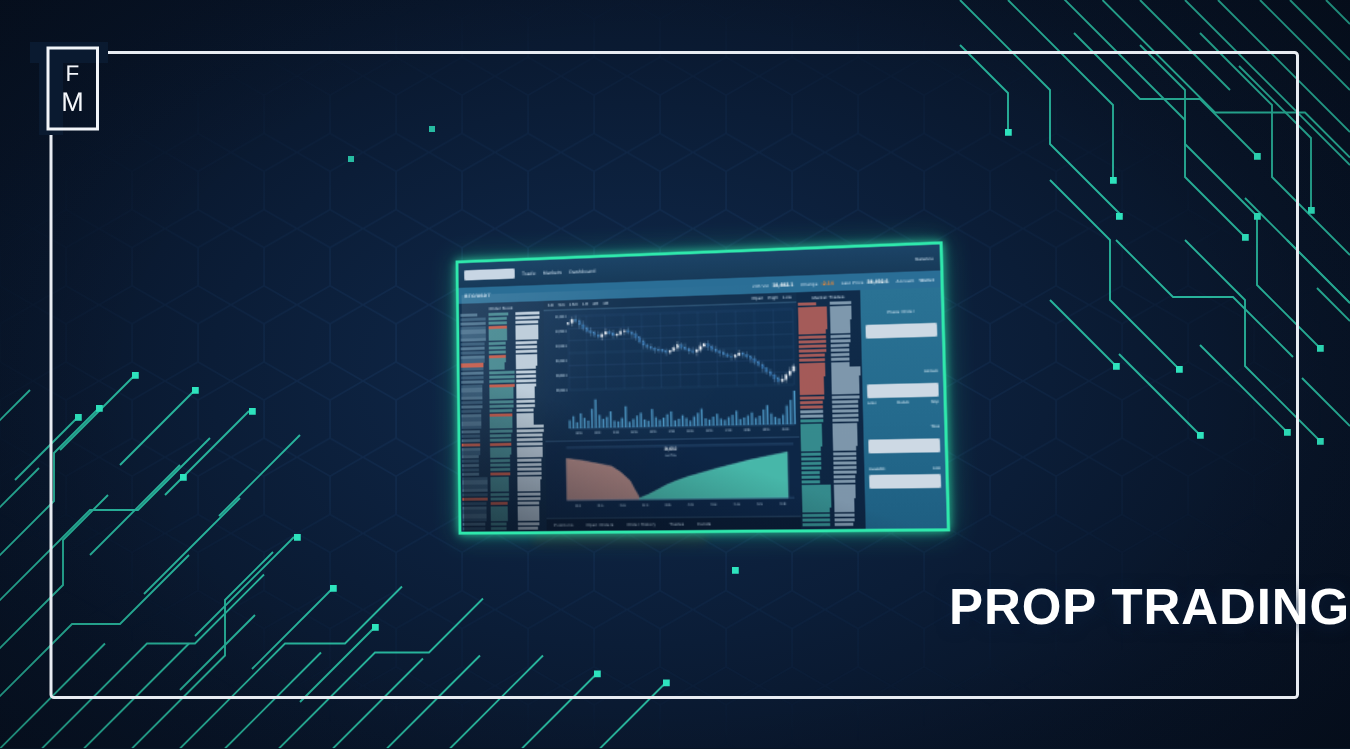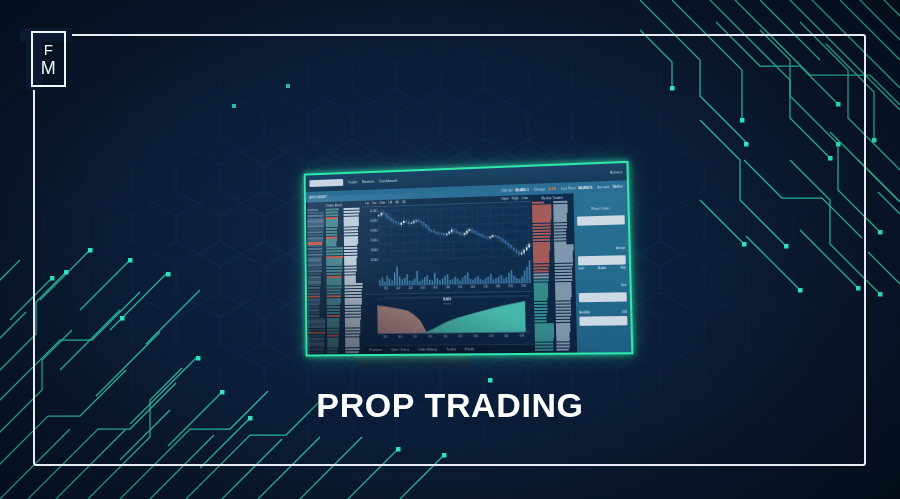--- a/index.html
+++ b/index.html
@@ -236,21 +236,21 @@
   .screen-dark {
     position:absolute; left:2px; top:22px; width:330px; height:188px;
     background:linear-gradient(200deg, rgba(8,18,34,0) 55%, rgba(6,14,28,.55) 88%, rgba(5,11,22,.75) 100%);
     pointer-events:none;
   }
 
   
   .title {
     position:absolute;
     left:0; right:0; top:386px;
-    text-align:center;
+    text-align:right;
     color:#ffffff;
     font-size:34px;
     font-weight:700;
     letter-spacing:.6px;
     z-index:5;
     text-shadow:0 1px 10px rgba(10,30,60,.8);
   }
 </style>
 </head>
 <body>

